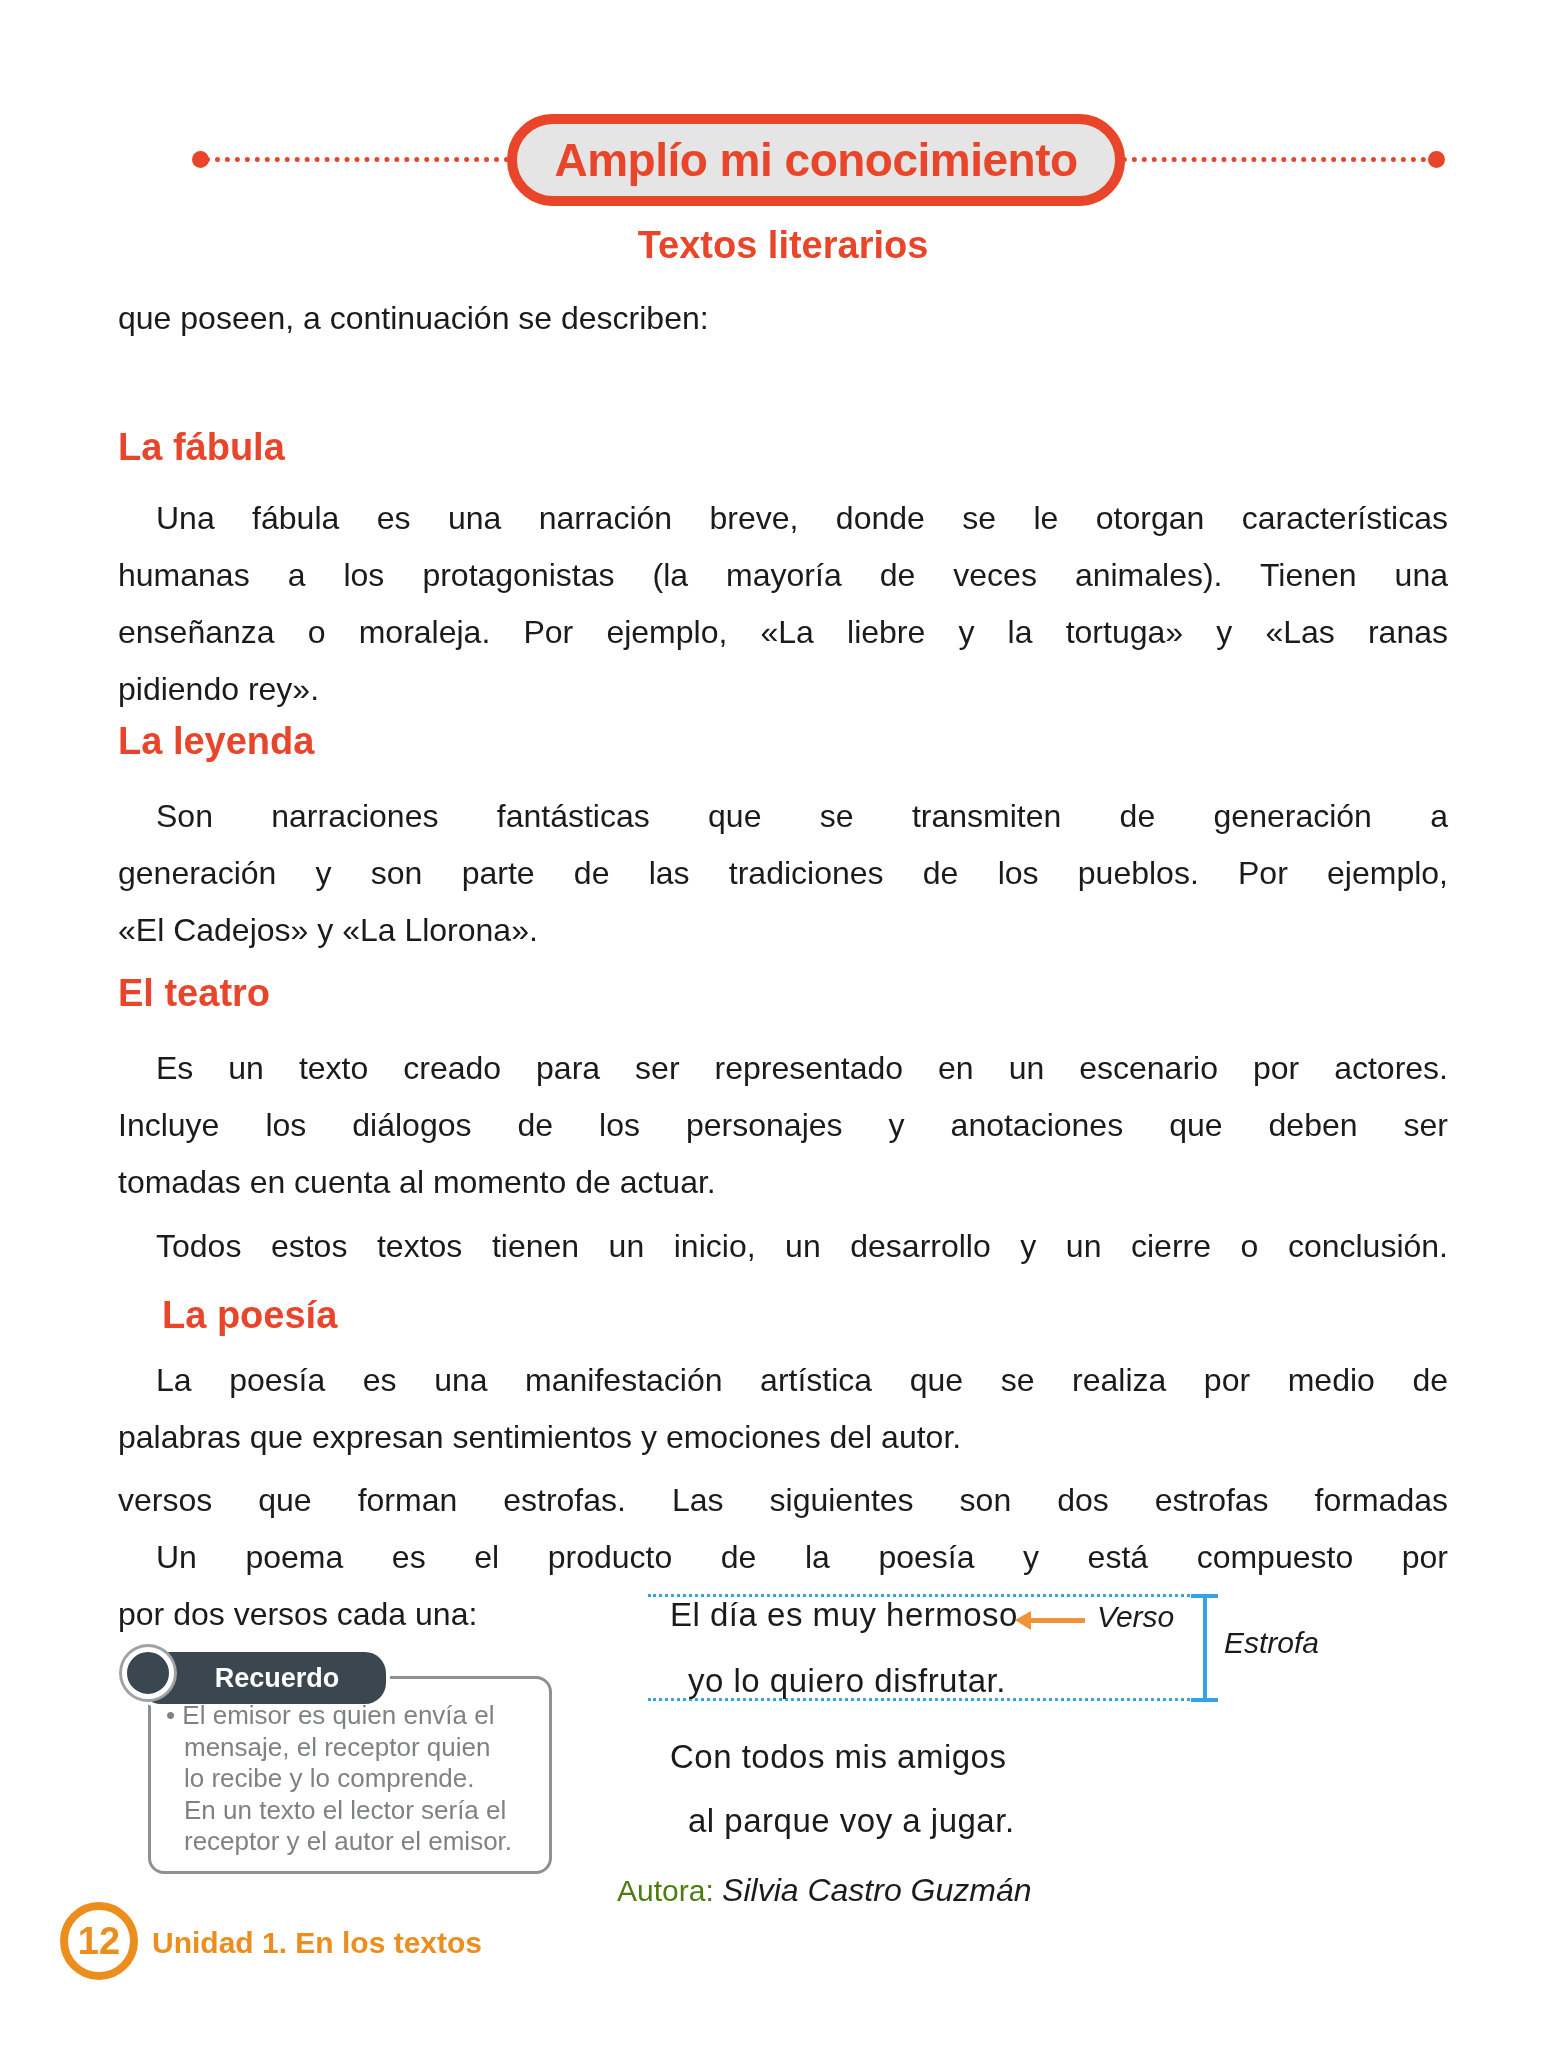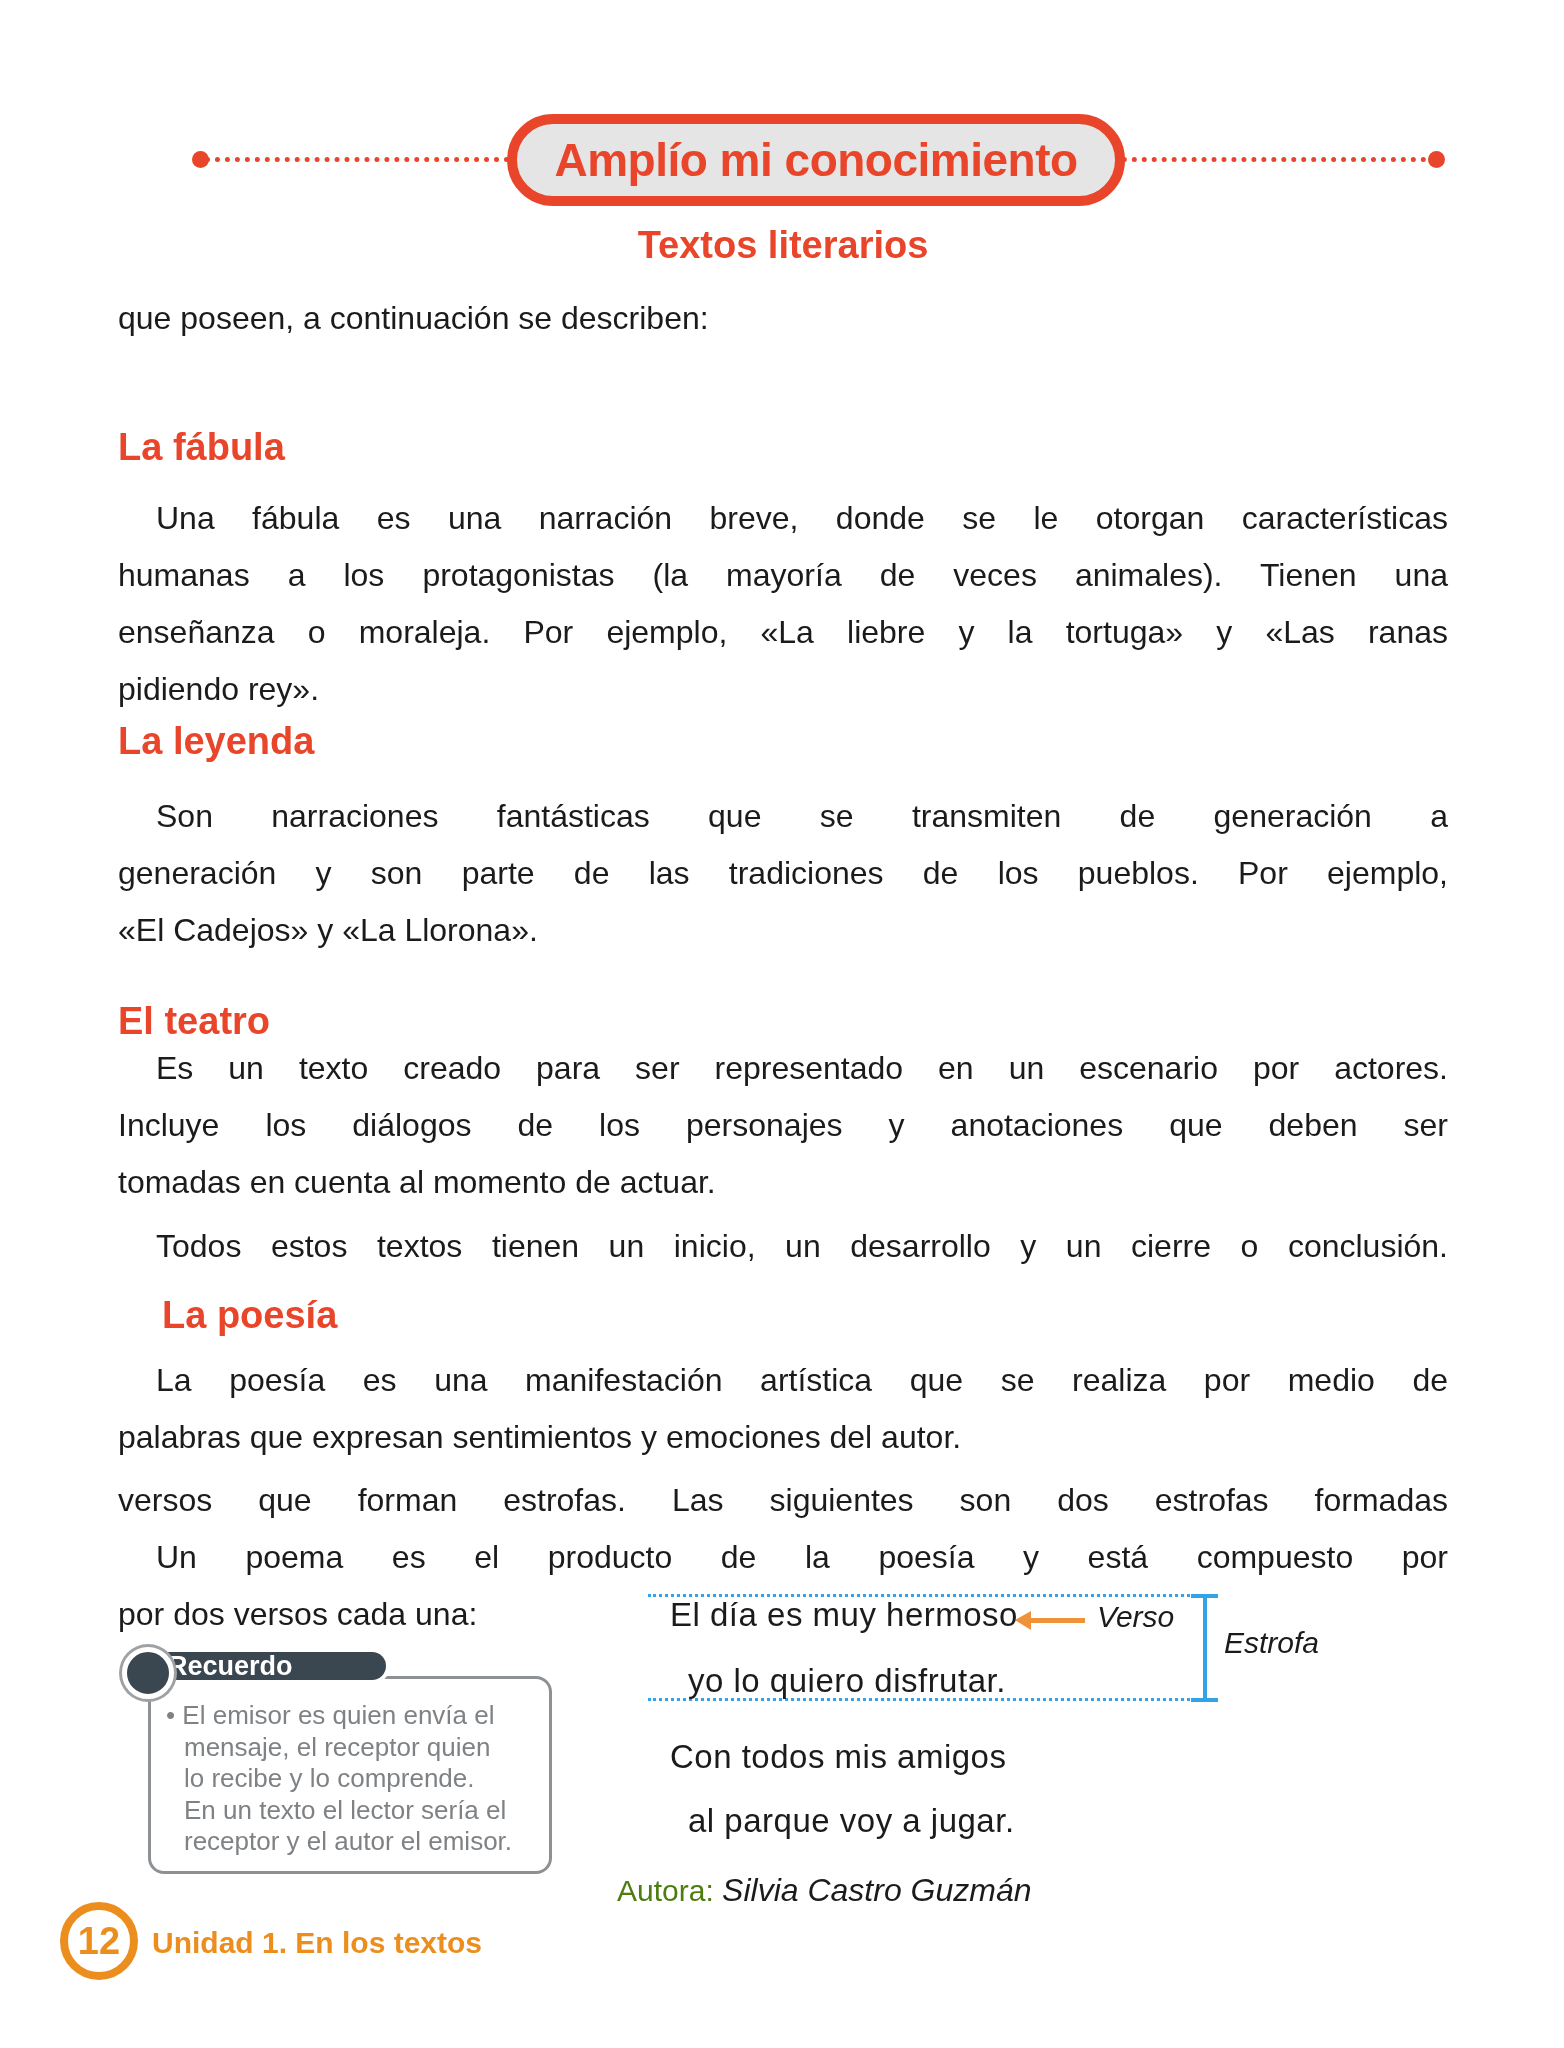--- a/index.html
+++ b/index.html
@@ -49,23 +49,23 @@
   .estrofa-label { position:absolute; left:1224px; top:1626px; font-size:30px; font-style:italic; color:#1b1b1b; }
   .author-line { position:absolute; left:617px; top:1872px; font-size:30px; white-space:nowrap; }
   .author-prefix { color:#4d7c0f; }
   .author-name { color:#1b1b1b; font-style:italic; font-size:32px; }
   
   .rec-body {
     position:absolute; left:148px; top:1676px; width:404px; height:198px;
     background:#fff; border:3px solid #8D9194; border-radius:16px; box-sizing:border-box;
   }
   .rec-pill {
-    position:absolute; left:140px; top:1652px; width:246px; height:28px;
+    position:absolute; left:140px; top:1652px; width:246px; height:52px;
     background:#3A4650; border-radius:21px; box-shadow:0 0 0 4px #ffffff;
-    display:flex; align-items:center; 
+    display:flex; align-items:center; justify-content:center;
   }
   .rec-pill span { color:#ffffff; font-size:27px; font-weight:bold; padding-left:28px; }
   .rec-circle {
     position:absolute; left:122px; top:1647px; width:42px; height:42px; border-radius:50%;
     background:#3A4650; border:5px solid #ffffff; box-shadow:0 0 0 3px #9FA2A5;
   }
   .rec-text { position:absolute; left:166px; top:1700px; width:366px; color:#7F8285; font-size:26px; }
   .rec-line { line-height:31.5px; padding-left:18px; }
   .rec-line.first { padding-left:0; }
   
@@ -100,21 +100,21 @@
         <div class="line jl">humanas a los protagonistas (la mayoría de veces animales). Tienen una</div>
         <div class="line jl">enseñanza o moraleja. Por ejemplo, «La liebre y la tortuga» y «Las ranas</div>
         <div class="line ll">pidiendo rey».</div>
       </div>
       <div class="heading" style="top: 718px;">La leyenda</div>
       <div class="para" style="top: 788px;">
         <div class="line jl indent">Son narraciones fantásticas que se transmiten de generación a</div>
         <div class="line jl">generación y son parte de las tradiciones de los pueblos. Por ejemplo,</div>
         <div class="line ll">«El Cadejos» y «La Llorona».</div>
       </div>
-      <div class="heading" style="top: 970px; margin-top: 28px;">El teatro</div>
+      <div class="heading" style="top: 970px;">El teatro</div>
       <div class="para" style="top: 1040px;">
         <div class="line jl indent">Es un texto creado para ser representado en un escenario por actores.</div>
         <div class="line jl">Incluye los diálogos de los personajes y anotaciones que deben ser</div>
         <div class="line ll">tomadas en cuenta al momento de actuar.</div>
       </div>
       <div class="para" style="top: 1218px;">
         <div class="line jl indent">Todos estos textos tienen un inicio, un desarrollo y un cierre o conclusión.</div>
       </div>
       <div class="heading" style="top: 1292px; margin-left: 44px;">La poesía</div>
       <div class="para" style="top: 1352px;">

